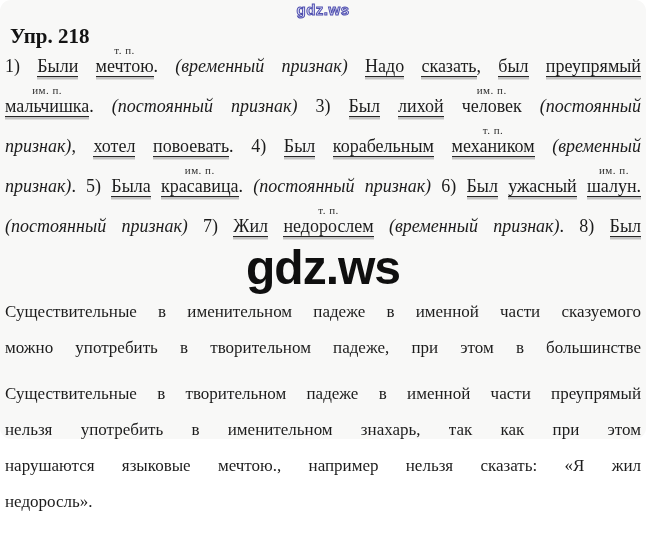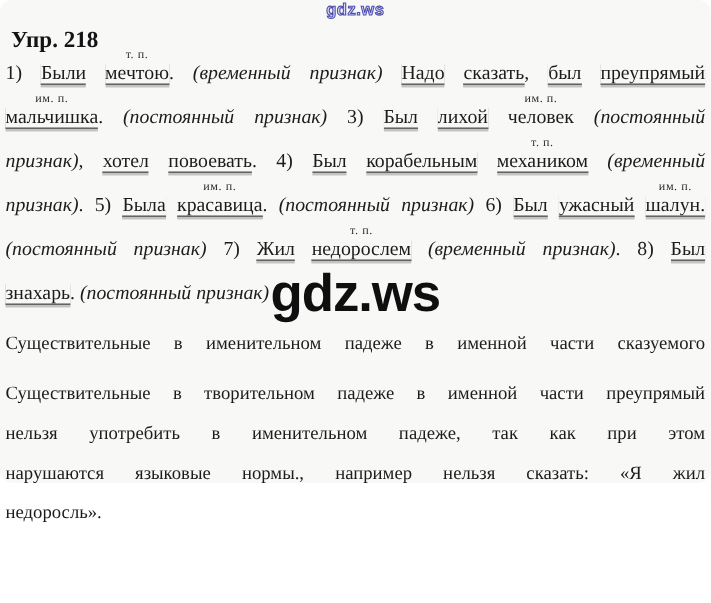--- a/index.html
+++ b/index.html
@@ -58,27 +58,27 @@
 
 <div class="page">
   <div class="wm-top">gdz.ws</div>
   <h1 class="title">Упр. 218</h1>
   <div class="exercise" id="exercise">
       <div class="ex-line"><span class="tk">1) </span><span class="tk u">Были</span><span class="tk"> </span><span class="tk u word">мечтою<span class="lbl">т. п.</span></span><span class="tk">. </span><span class="tk it">(временный признак)</span><span class="tk"> </span><span class="tk u">Надо</span><span class="tk"> </span><span class="tk u">сказать</span><span class="tk">, </span><span class="tk u">был</span><span class="tk"> </span><span class="tk u">преупрямый</span></div>
       <div class="ex-line"><span class="tk u word">мальчишка<span class="lbl">им. п.</span></span><span class="tk">. </span><span class="tk it">(постоянный признак)</span><span class="tk"> 3) </span><span class="tk u">Был</span><span class="tk"> </span><span class="tk u">лихой</span><span class="tk"> </span><span class="tk word">человек<span class="lbl">им. п.</span></span><span class="tk"> </span><span class="tk it">(постоянный</span></div>
       <div class="ex-line"><span class="tk it">признак)</span><span class="tk">, </span><span class="tk u">хотел</span><span class="tk"> </span><span class="tk u">повоевать</span><span class="tk">. 4) </span><span class="tk u">Был</span><span class="tk"> </span><span class="tk u">корабельным</span><span class="tk"> </span><span class="tk u word">механиком<span class="lbl">т. п.</span></span><span class="tk"> </span><span class="tk it">(временный</span></div>
       <div class="ex-line"><span class="tk it">признак)</span><span class="tk">. 5) </span><span class="tk u">Была</span><span class="tk"> </span><span class="tk u word">красавица<span class="lbl">им. п.</span></span><span class="tk">. </span><span class="tk it">(постоянный признак)</span><span class="tk"> 6) </span><span class="tk u">Был</span><span class="tk"> </span><span class="tk u">ужасный</span><span class="tk"> </span><span class="tk u word">шалун.<span class="lbl">им. п.</span></span></div>
       <div class="ex-line"><span class="tk it">(постоянный признак)</span><span class="tk"> 7) </span><span class="tk u">Жил</span><span class="tk"> </span><span class="tk u word">недорослем<span class="lbl">т. п.</span></span><span class="tk"> </span><span class="tk it">(временный признак)</span><span class="tk">. 8) </span><span class="tk u">Был</span></div>
-      <div class="ex-line last"><span class="tk u">знахарь</span><span class="tk">. </span><span class="tk it">(постоянный признак)</span></div>
     </div>
   <div class="wm-center">gdz.ws</div>
   <div class="paragraphs" id="paragraphs">
       <div class="paragraph">
         <div class="p-line">Существительные в именительном падеже в именной части сказуемого</div>
+        <div class="p-line">можно употребить в творительном падеже, при этом в большинстве</div>
       </div>
       <div class="paragraph">
         <div class="p-line">Существительные в творительном падеже в именной части преупрямый</div>
-        <div class="p-line">нельзя употребить в именительном падеже, так как при этом</div>
-        <div class="p-line">нарушаются языковые нормы., например нельзя сказать: «Я жил</div>
+        <div class="p-line">нельзя употребить в именительном знахарь, так как при этом</div>
+        <div class="p-line">нарушаются языковые мечтою., например нельзя сказать: «Я жил</div>
         <div class="p-line plast">недоросль».</div>
       </div>
     </div>
 </div>
 
 </body></html>

